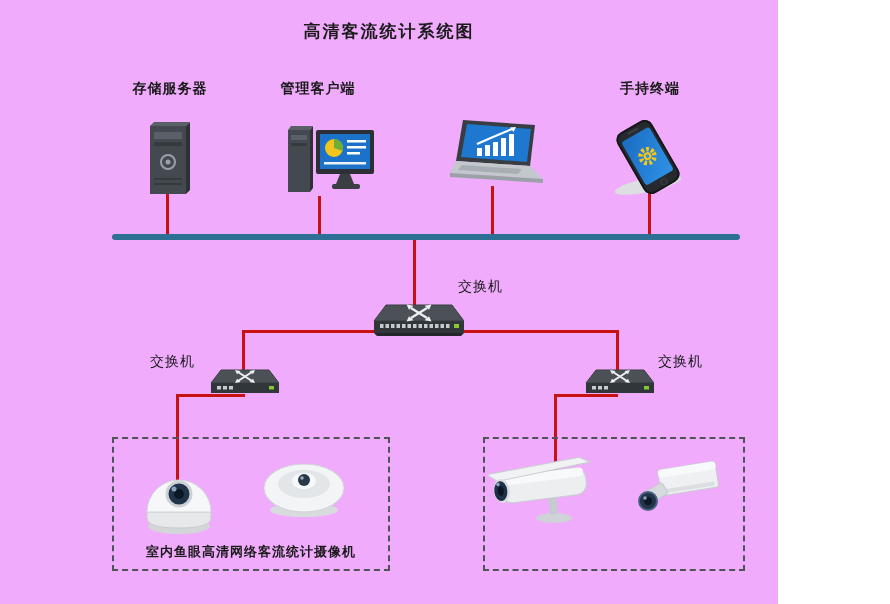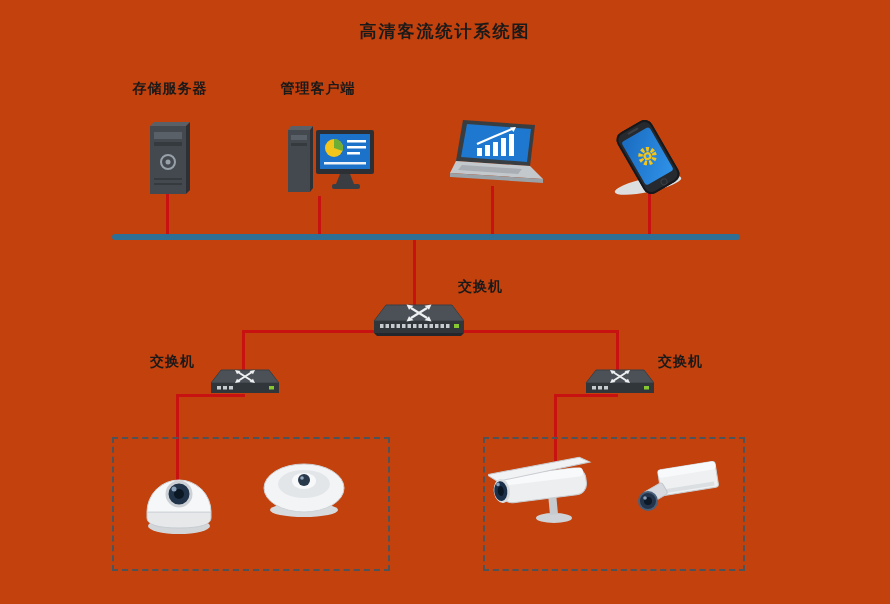--- a/index.html
+++ b/index.html
@@ -3,28 +3,28 @@
 <meta charset="utf-8">
 <style>
   :root{
     --bus:#2e6f96;
     --link:#c81111;
     --dash-border:#4c5359;
   }
   html,body{margin:0;padding:0;background:#ffffff;}
   body{width:890px;height:604px;overflow:hidden;
        font-family:"Liberation Sans","DejaVu Sans",sans-serif;color:#1a1a1a;}
-  #canvas{position:relative;width:890px;height:604px;background:#c2410c;}
+  #canvas{position:relative;width:778px;height:604px;background:#f0abfc;}
 
   .title{position:absolute;top:20px;left:0;width:100%;text-align:center;
          font-size:17px;font-weight:bold;letter-spacing:2px;}
 
   .dev-label{position:absolute;width:140px;text-align:center;
              font-size:14px;font-weight:bold;letter-spacing:1px;}
-  .sw-label{position:absolute;font-size:14px;font-weight:bold;letter-spacing:1px;}
+  .sw-label{position:absolute;font-size:14px;font-weight:normal;letter-spacing:1px;}
 
   .bus{position:absolute;background:var(--bus);border-radius:3px;}
   .link-v{position:absolute;width:3px;background:var(--link);}
   .link-h{position:absolute;height:3px;background:var(--link);}
 
   .node{position:absolute;}
 
   .cam-box{position:absolute;border:2px dashed var(--dash-border);box-sizing:border-box;}
   .cam-box .group-label{position:absolute;bottom:8px;left:0;right:0;text-align:center;
                         font-size:13px;font-weight:bold;letter-spacing:1px;}
@@ -65,20 +65,21 @@
 
   <div class="link-h" style="left:176px;top:394px;width:69px;"></div>
   <div class="link-v" style="left:176px;top:394px;height:91px;"></div>
   <div class="link-h" style="left:554px;top:394px;width:64px;"></div>
   <div class="link-v" style="left:554px;top:394px;height:76px;"></div>
 
   <div class="bus" style="left:112px;top:234px;width:628px;height:6px;"></div>
 
   <div class="dev-label" style="left:248px;top:80px;">管理客户端</div>
   <div class="dev-label" style="left:100px;top:80px;">存储服务器</div>
+  <div class="dev-label" style="left:580px;top:80px;">手持终端</div>
 
   <div class="node" style="left:142px;top:120px;">
     <svg width="54" height="78" viewBox="0 0 54 78">
       <polygon points="8,6 44,6 48,2 12,2" fill="#5a6066"></polygon>
       <polygon points="44,6 48,2 48,70 44,74" fill="#2d3136"></polygon>
       <rect x="8" y="6" width="36" height="68" fill="#44494f"></rect>
       <rect x="12" y="12" width="28" height="7" fill="#596067"></rect>
       <rect x="12" y="22" width="28" height="4" fill="#353a3f"></rect>
       <circle cx="26" cy="42" r="7" fill="none" stroke="#99a1a8" stroke-width="2"></circle>
       <circle cx="26" cy="42" r="2.5" fill="#99a1a8"></circle>
@@ -237,20 +238,21 @@
     <div class="cam" style="left:146px;top:19px;">
       <svg width="88" height="62" viewBox="0 0 88 62">
         <ellipse cx="44" cy="52" rx="34" ry="7" fill="#d8dbde"></ellipse>
         <ellipse cx="44" cy="30" rx="40" ry="24" fill="#f3f4f6" stroke="#d0d4d7" stroke-width="1"></ellipse>
         <ellipse cx="44" cy="26" rx="26" ry="14" fill="#e3e6e9"></ellipse>
         <ellipse cx="44" cy="23" rx="12" ry="8" fill="#f7f8f9"></ellipse>
         <circle cx="44" cy="22" r="6" fill="#28394c"></circle>
         <circle cx="42" cy="20" r="1.8" fill="#93a7bc"></circle>
       </svg>
     </div>
+    <div class="group-label">室内鱼眼高清网络客流统计摄像机</div>
   </div>
 
   <div class="cam-box" style="left:483px;top:437px;width:262px;height:134px;">
     <div class="cam" style="left:3px;top:13px;">
       <svg width="112" height="78" viewBox="0 0 112 78">
         <ellipse cx="66" cy="66" rx="18" ry="5" fill="#cfd3d7"></ellipse>
         <polygon points="60,42 68,41 70,62 62,63" fill="#c6cbcf"></polygon>
         <g transform="rotate(-7 54 30)">
           <rect x="12" y="20" width="86" height="27" rx="11" fill="#eceeef" stroke="#c9cdd1"></rect>
           <rect x="14" y="20" width="82" height="9" rx="4" fill="#f8f9fa"></rect>

